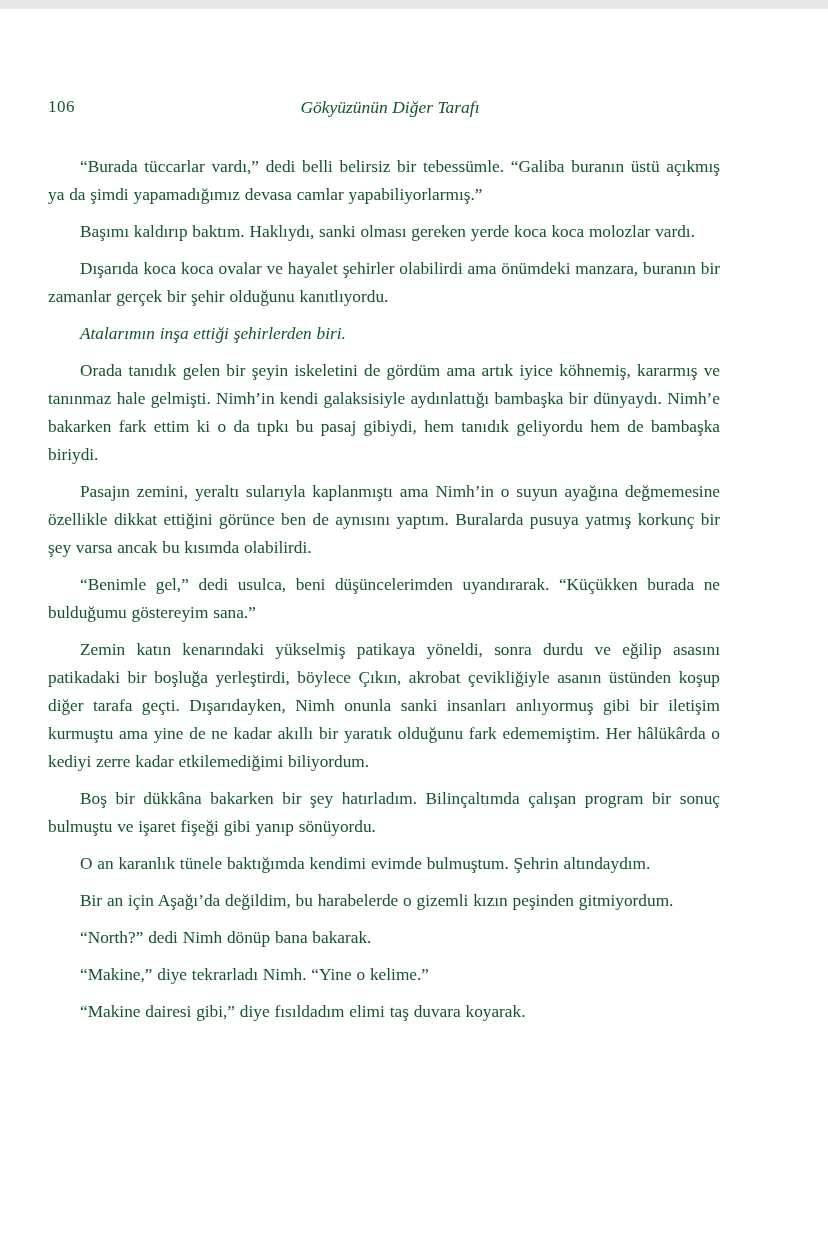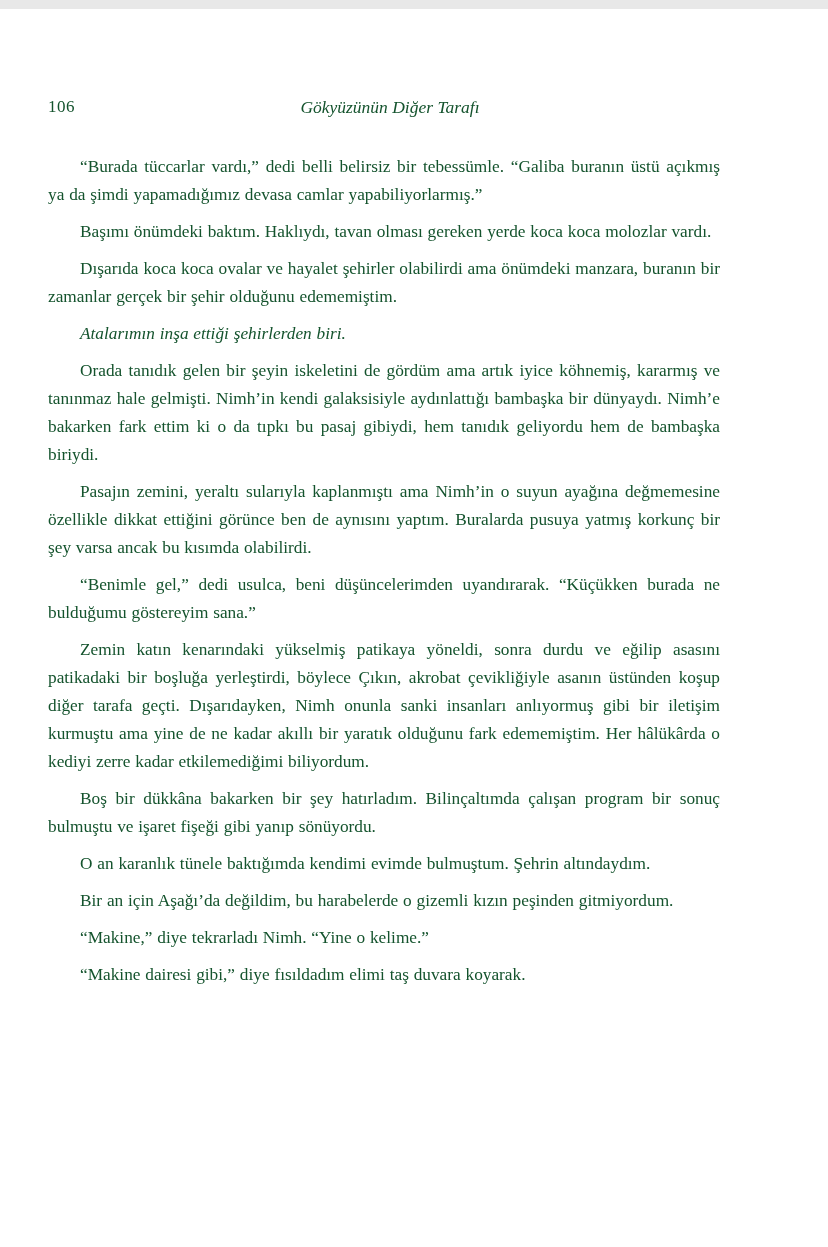--- a/index.html
+++ b/index.html
@@ -60,26 +60,27 @@
 <body>
 
 <div class="page">
   <div class="page-header">
     <span class="page-number">106</span>
     <span class="running-title">Gökyüzünün Diğer Tarafı</span>
   </div>
   <div class="page-body">
 
   <p class="para">“Burada tüccarlar vardı,” dedi belli belirsiz bir tebessümle. “Galiba buranın üstü açıkmış ya da şimdi yapamadığımız devasa camlar yapabiliyorlarmış.”</p>
-      <p class="para">Başımı önümdeki baktım. Haklıydı, tavan olması gereken yerde koca koca molozlar vardı.</p>
-      <p class="para">Dışarıda koca koca ovalar ve hayalet şehirler olabilirdi ama önümdeki manzara, buranın bir zamanlar gerçek bir şehir olduğunu edememiştim.</p>
+      <p class="para">Başımı kaldırıp baktım. Haklıydı, sanki olması gereken yerde koca koca molozlar vardı.</p>
+      <p class="para">Dışarıda koca koca ovalar ve hayalet şehirler olabilirdi ama önümdeki manzara, buranın bir zamanlar gerçek bir şehir olduğunu kanıtlıyordu.</p>
       <p class="para italic">Atalarımın inşa ettiği şehirlerden biri.</p>
       <p class="para">Orada tanıdık gelen bir şeyin iskeletini de gördüm ama artık iyice köhnemiş, kararmış ve tanınmaz hale gelmişti. Nimh’in kendi galaksisiyle aydınlattığı bambaşka bir dünyaydı. Nimh’e bakarken fark ettim ki o da tıpkı bu pasaj gibiydi, hem tanıdık geliyordu hem de bambaşka biriydi.</p>
       <p class="para">Pasajın zemini, yeraltı sularıyla kaplanmıştı ama Nimh’in o suyun ayağına değmemesine özellikle dikkat ettiğini görünce ben de aynısını yaptım. Buralarda pusuya yatmış korkunç bir şey varsa ancak bu kısımda olabilirdi.</p>
       <p class="para">“Benimle gel,” dedi usulca, beni düşüncelerimden uyandırarak. “Küçükken burada ne bulduğumu göstereyim sana.”</p>
       <p class="para">Zemin katın kenarındaki yükselmiş patikaya yöneldi, sonra durdu ve eğilip asasını patikadaki bir boşluğa yerleştirdi, böylece Çıkın, akrobat çevikliğiyle asanın üstünden koşup diğer tarafa geçti. Dışarıdayken, Nimh onunla sanki insanları anlıyormuş gibi bir iletişim kurmuştu ama yine de ne kadar akıllı bir yaratık olduğunu fark edememiştim. Her hâlükârda o kediyi zerre kadar etkilemediğimi biliyordum.</p>
       <p class="para">Boş bir dükkâna bakarken bir şey hatırladım. Bilinçaltımda çalışan program bir sonuç bulmuştu ve işaret fişeği gibi yanıp sönüyordu.</p>
       <p class="para">O an karanlık tünele baktığımda kendimi evimde bulmuştum. Şehrin altındaydım.</p>
       <p class="para">Bir an için Aşağı’da değildim, bu harabelerde o gizemli kızın peşinden gitmiyordum.</p>
+      <p class="para">“North?” dedi Nimh dönüp bana bakarak.</p>
       <p class="para">“Makine,” diye tekrarladı Nimh. “Yine o kelime.”</p>
       <p class="para">“Makine dairesi gibi,” diye fısıldadım elimi taş duvara koyarak.</p>
     </div>
 </div>
 
 </body></html>

